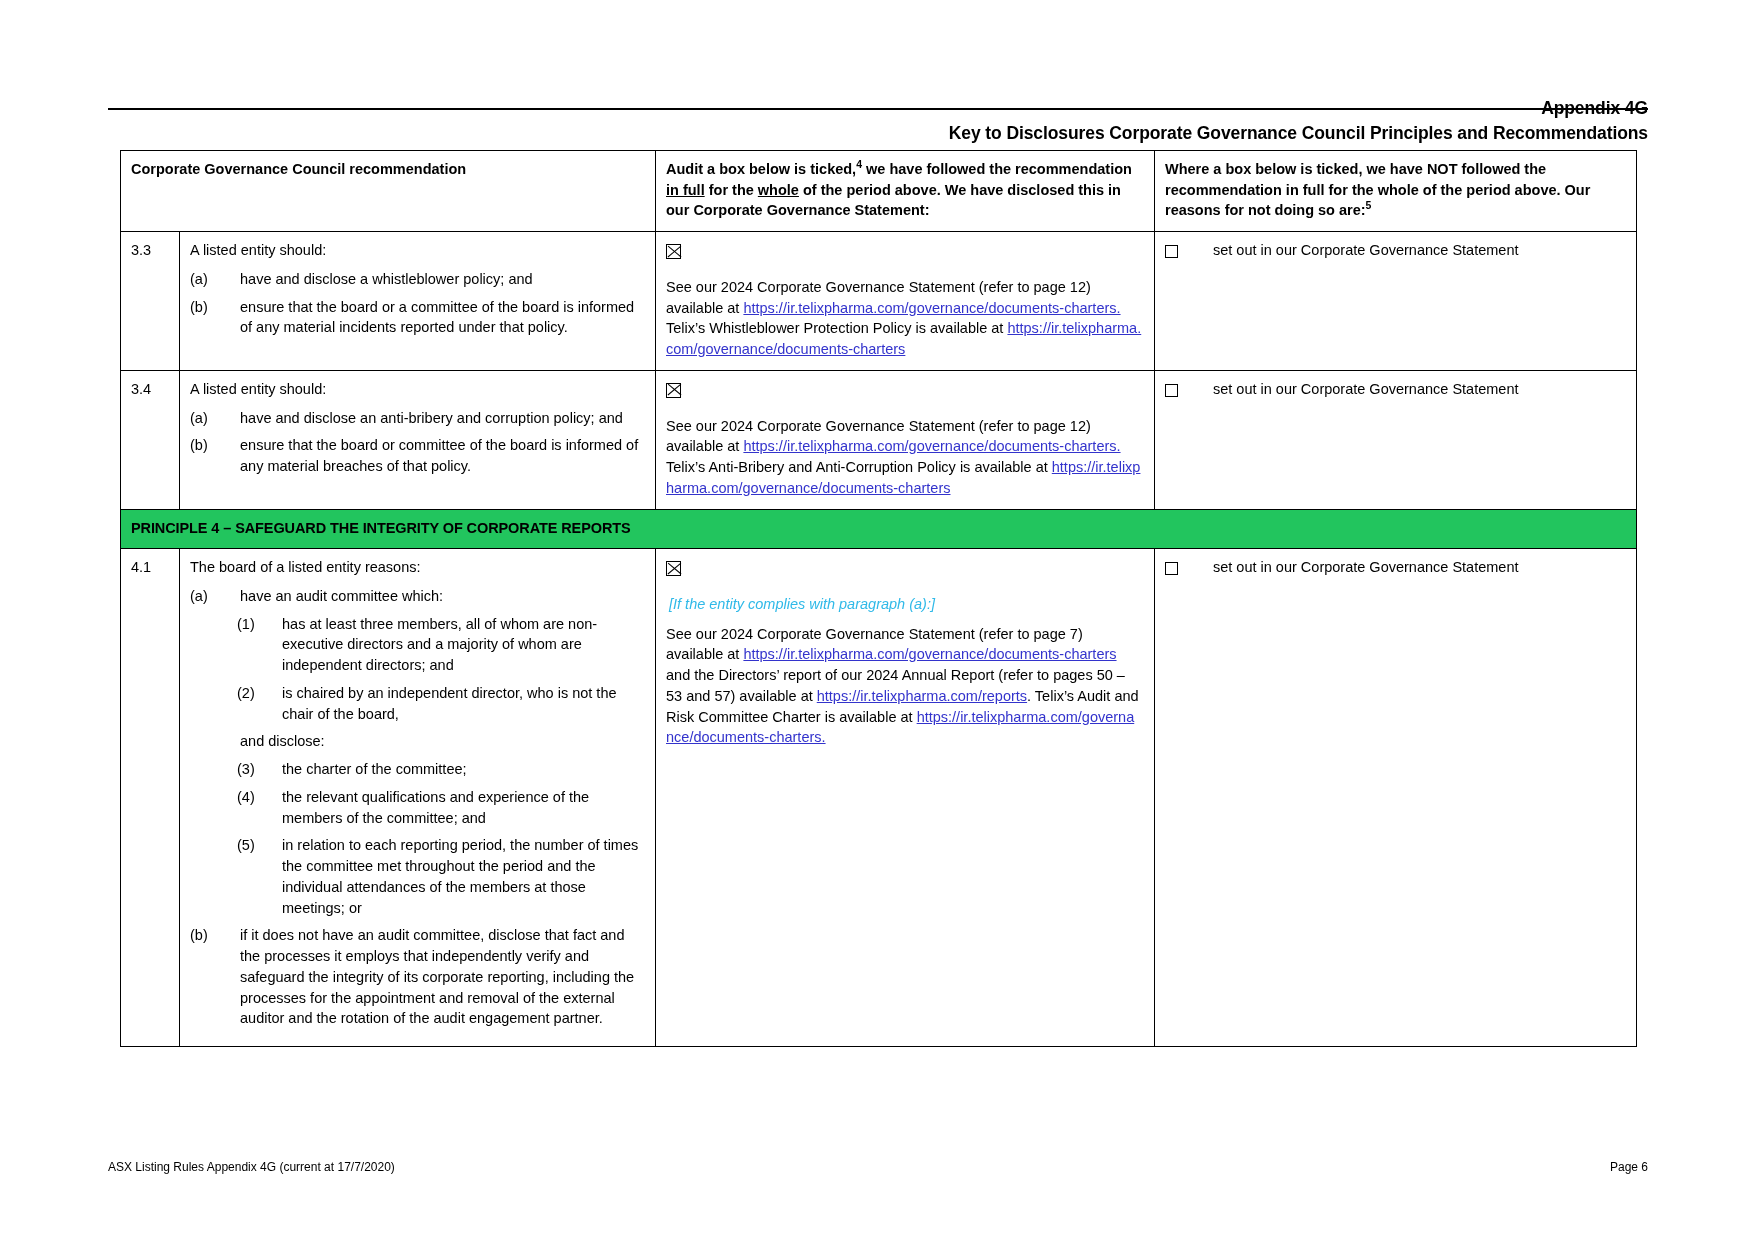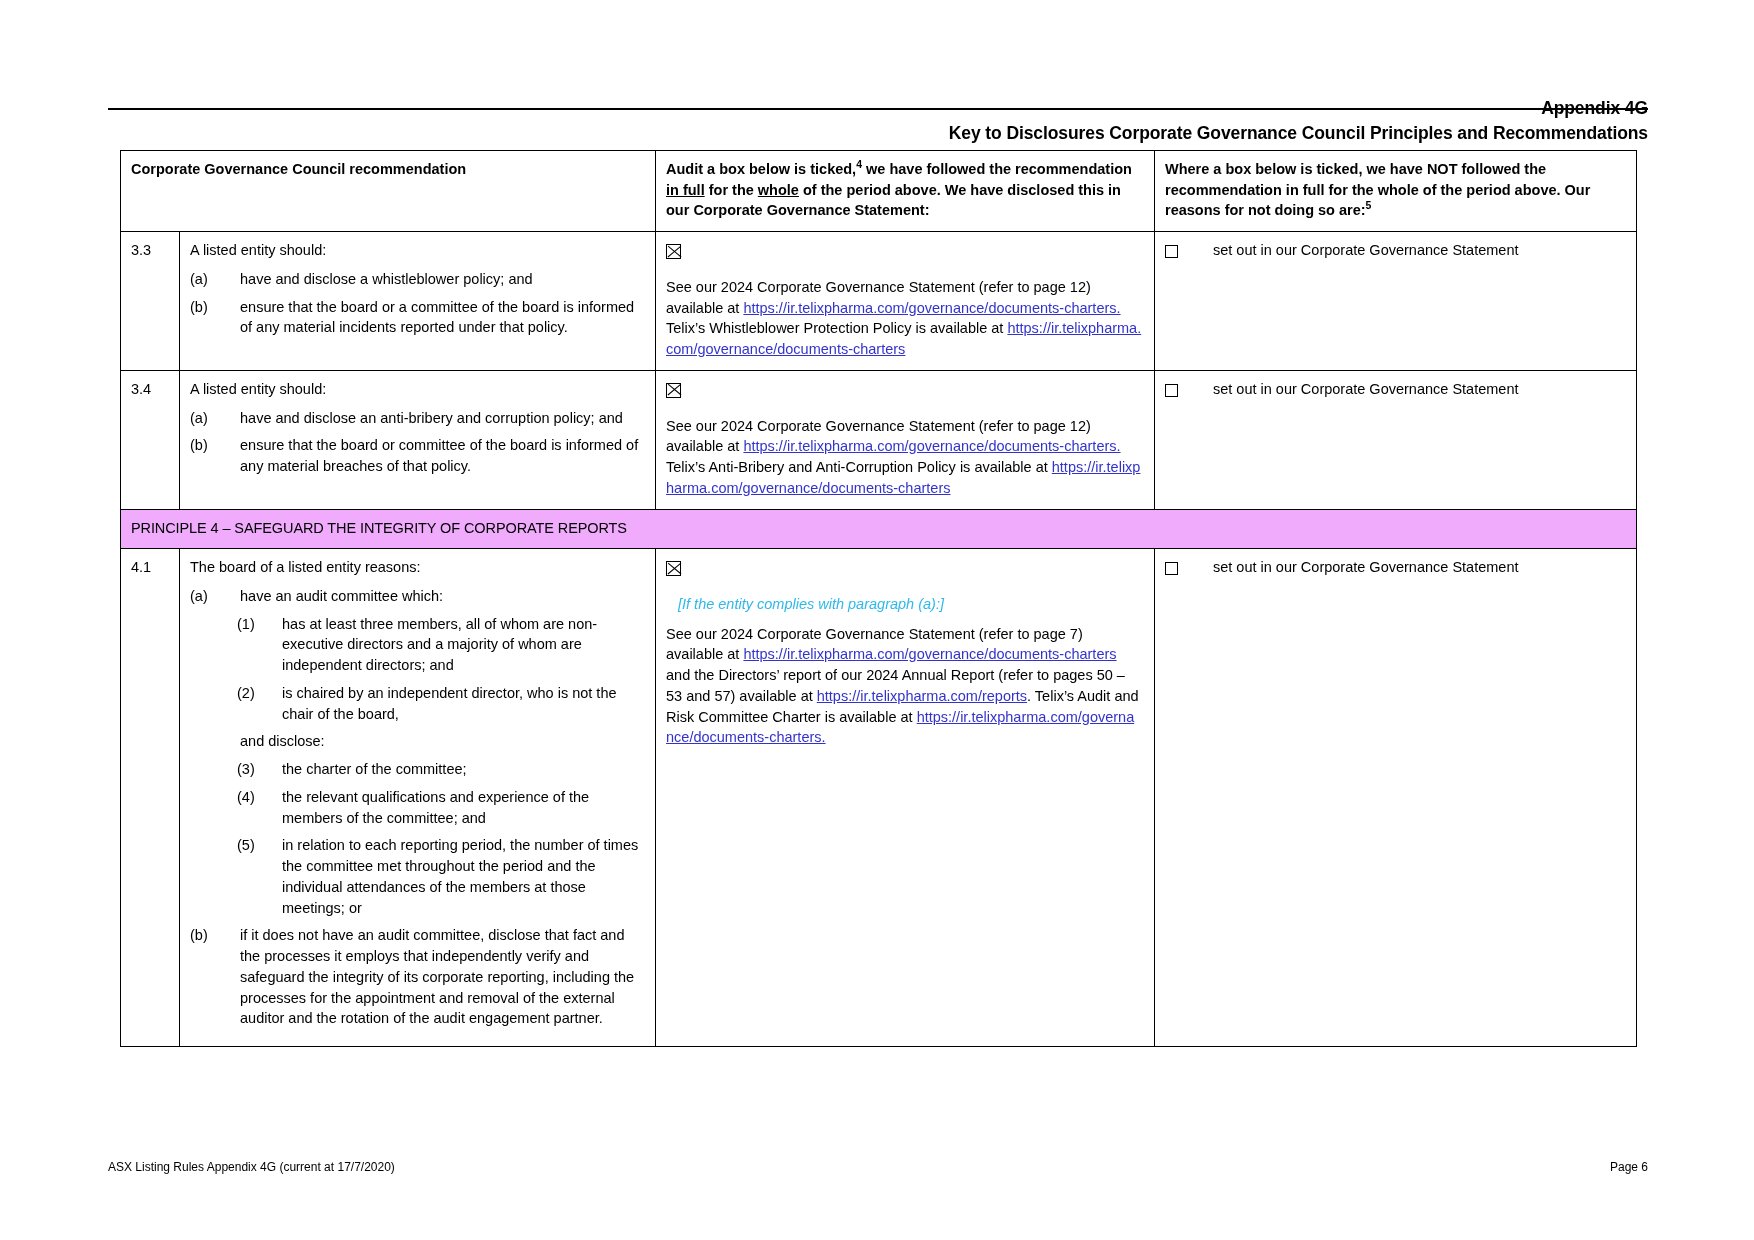--- a/index.html
+++ b/index.html
@@ -119,34 +119,34 @@
   .mid-cell { padding-top: 10px; padding-left: 12px; }
   .mid-text { margin: 0; }
   a.lnk, .lnk {
     color: #3333cc;
     text-decoration: underline;
     word-break: break-all;
   }
   .italic-note {
     font-style: italic;
     color: #2fb9e8;
-    margin: 0 0 9px 12px;
+    margin: 0 0 9px 3px;
   }
 
   
   .right-cell { padding-top: 10px; padding-left: 14px; }
   .right-row { display: flex; align-items: flex-start; }
   .right-row .box { flex: 0 0 48px; padding-top: 1px; }
   .right-row .lbl { flex: 1 1 auto; }
   .cbx.plain { width: 13px; height: 13px; border-width: 1.2px; }
 
   
   .principle-cell {
-    background: #f0abfc;
-    font-weight: normal;
+    background: #22c55e;
+    font-weight: bold;
     font-size: 14.5px;
     padding: 7px 10px 7px 12px;
     letter-spacing: -0.1px;
   }
 
   
   .footer {
     position: absolute;
     left: 108px;
     top: 1160px;

